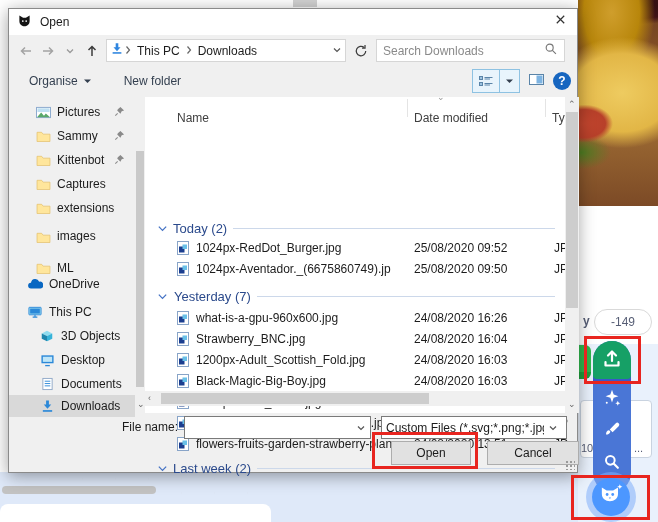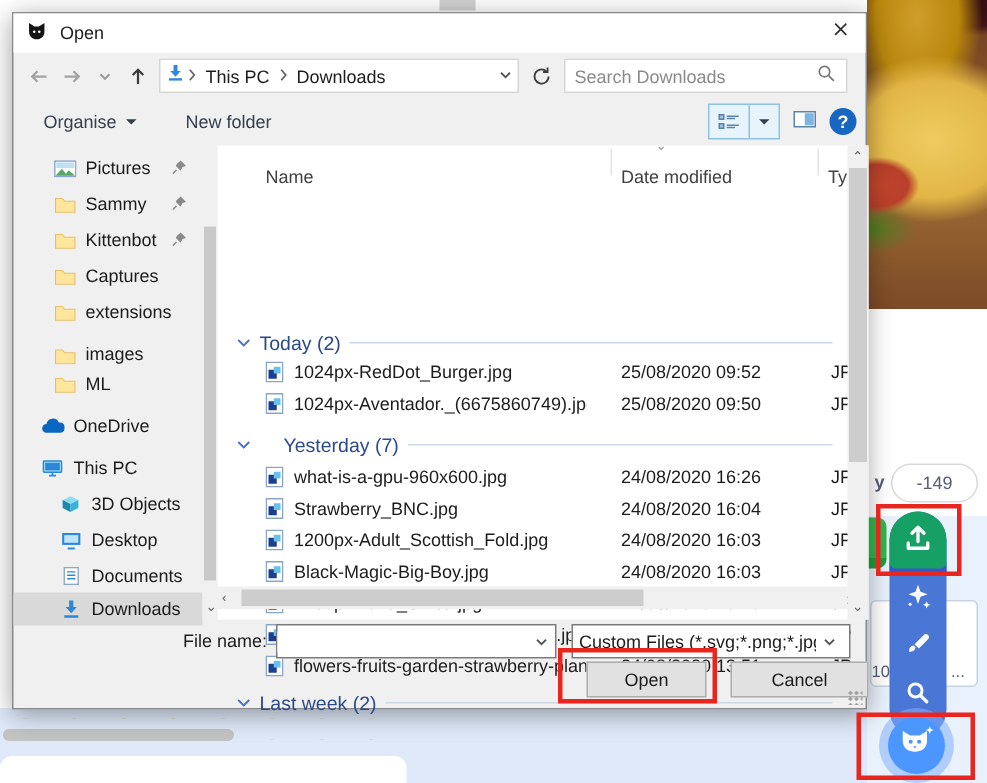--- a/index.html
+++ b/index.html
@@ -374,21 +374,21 @@
           <span>extensions</span>
         </div>
       <div class="side-item" style="top:124px;align-items:flex-end;">
           <span class="ic" style="margin-left:26px;">
             <svg width="15" height="12" viewBox="0 0 16 13">
               <path d="M1 2.5h5l1.5 2H15v8H1z" fill="#ffe69c" stroke="#e4c06d" stroke-width="0.8"></path>
             </svg>
           </span>
           <span>images</span>
         </div>
-      <div class="side-item" style="top:148px;text-align:right;">
+      <div class="side-item" style="top:160px;text-align:right;">
           <span class="ic" style="margin-left:26px;">
             <svg width="15" height="12" viewBox="0 0 16 13">
               <path d="M1 2.5h5l1.5 2H15v8H1z" fill="#ffe69c" stroke="#e4c06d" stroke-width="0.8"></path>
             </svg>
           </span>
           <span>ML</span>
         </div>
       <div class="side-item" style="top:176px;">
           <span class="ic" style="margin-left:18px;">
             <svg width="16" height="12" viewBox="0 0 16 12">
@@ -486,21 +486,21 @@
           </span>
         <span class="fname">1024px-Aventador._(6675860749).jpg</span>
         <span class="fdate">25/08/2020 09:50</span>
         <span class="ftype">JP</span>
       </div>
 
       <div class="group-hdr" style="left:148px; top:190px; width:404px;">
         <svg width="11" height="11" viewBox="0 0 12 12">
             <path d="M2 4l4 4 4-4" stroke="#4472c4" stroke-width="1.4" fill="none"></path>
           </svg>
-        <span style="margin-left:21px;">Yesterday (7)</span>
+        <span style="margin-left:6px;">Yesterday (7)</span>
         <span class="rule"></span>
       </div>
       <div class="file-row" style="top:214px;">
         <span class="fic">
             <svg width="12" height="14" viewBox="0 0 12 14">
               <rect x="0.5" y="0.5" width="11" height="13" fill="#fff" stroke="#88a4c8"></rect>
               <rect x="2" y="5.5" width="5.5" height="6" fill="#1b3e8f"></rect>
               <rect x="5.5" y="3.5" width="4.5" height="4.5" fill="#69c0e8"></rect>
             </svg>
           </span>

